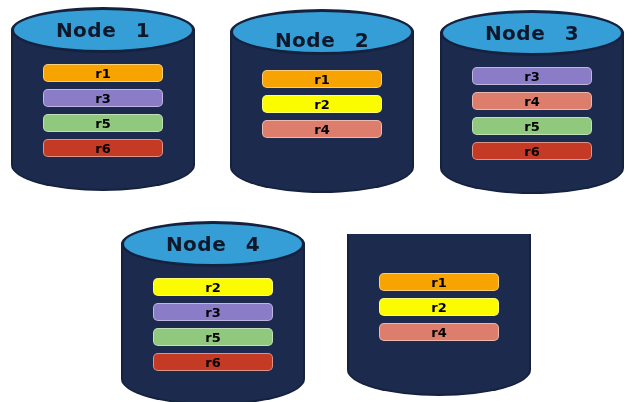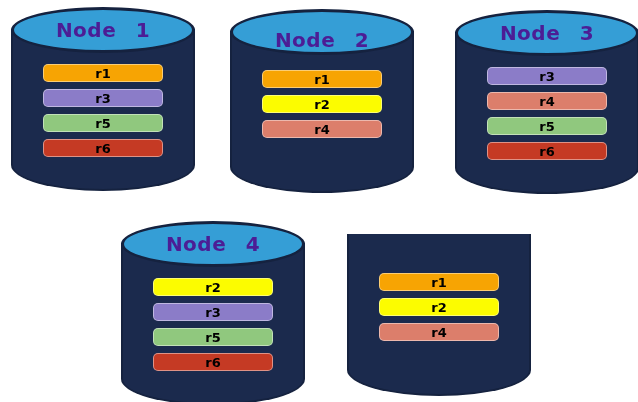--- a/index.html
+++ b/index.html
@@ -33,21 +33,21 @@
     border: 3px solid #15223F;
     border-radius: 50%;
     background: #359ED6; 
     display: flex;
     align-items: center;
     justify-content: center;
     z-index: 2;
   }
 
   .node-label {
-    color: #4c1d95;
+    color: #0f172a;
     font-weight: bold;
     font-size: 20px;
     word-spacing: 12px;
     letter-spacing: 0.5px;
     text-align: center;
     white-space: nowrap;
   }
 
   .bars {
     position: absolute;
@@ -69,21 +69,21 @@
     align-items: center;
     justify-content: center;
     font-size: 13px;
     font-weight: bold;
     color: #000000;
     line-height: 1;
   }
 
   .pos-n1 { left: 11px;  top: 7px;   }
   .pos-n2 { left: 230px; top: 9px;   }
-  .pos-n3 { left: 455px; top: 10px;  }
+  .pos-n3 { left: 440px; top: 10px;  }
   .pos-n4 { left: 121px; top: 221px; }
   .pos-n5 { left: 347px; top: 212px; }
 </style>
 </head>
 <body>
 
 <div class="canvas">
 
   <div class="cylinder pos-n1">
     <div class="cyl-body" data-bind-bg="palette.cylinder_body_fill" style="background-color: rgb(27, 42, 77);"></div>

